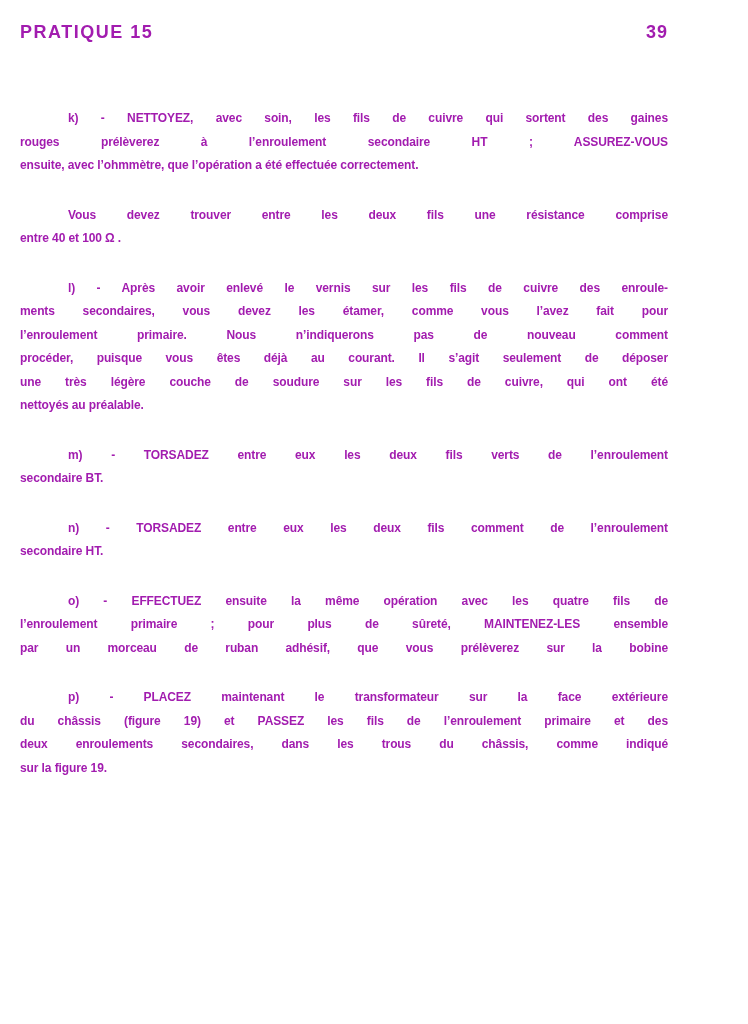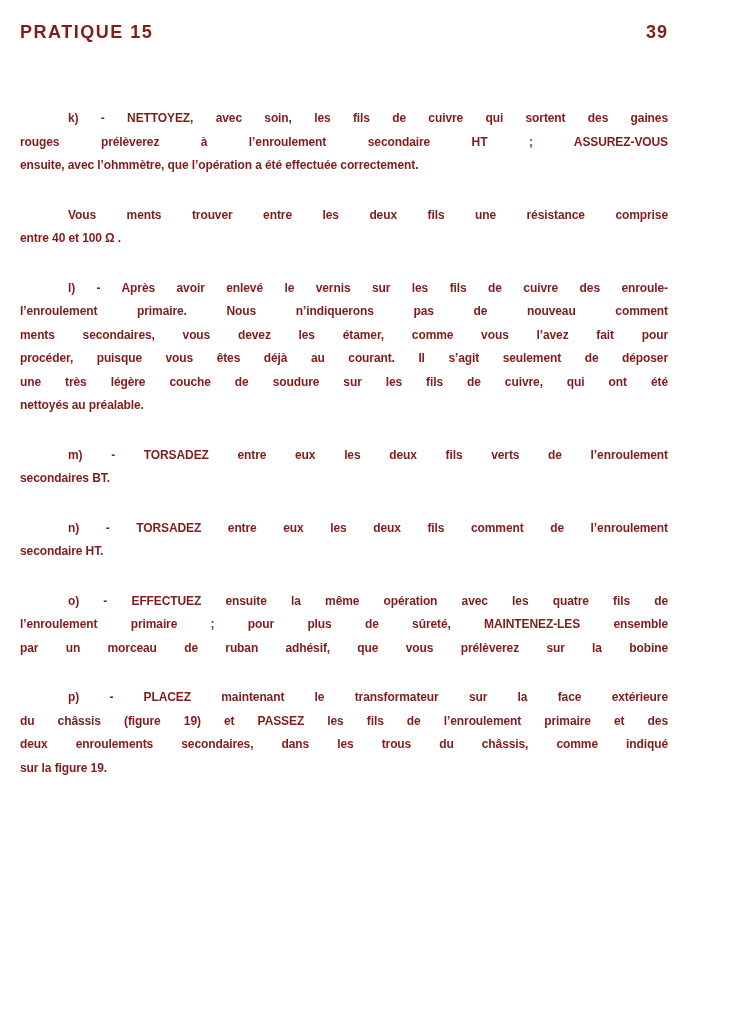--- a/index.html
+++ b/index.html
@@ -5,21 +5,21 @@
   html, body {
     margin: 0;
     padding: 0;
     background: #ffffff;
   }
   .page {
     position: relative;
     width: 748px;
     height: 1024px;
     background: #ffffff;
-    color: #7f1d1d;
+    color: #a21caf;
     font-family: "Liberation Sans", sans-serif;
     font-weight: 700;
     overflow: hidden;
     box-sizing: border-box;
   }
   .header {
     display: flex;
     justify-content: space-between;
     align-items: baseline;
     padding: 22px 80px 0 20px;
@@ -61,34 +61,34 @@
     <span class="header-title">PRATIQUE 15</span>
     <span class="page-number">39</span>
   </div>
   <div class="content" id="document-body">
       <div class="paragraph">
         <div class="line first">k) - NETTOYEZ, avec soin, les fils de cuivre qui sortent des gaines</div>
         <div class="line">rouges prélèverez à l’enroulement secondaire HT ; ASSUREZ-VOUS</div>
         <div class="line last">ensuite, avec l’ohmmètre, que l’opération a été effectuée correctement.</div>
       </div>
       <div class="paragraph">
-        <div class="line first">Vous ments trouver entre les deux fils une résistance comprise</div>
+        <div class="line first">Vous devez trouver entre les deux fils une résistance comprise</div>
         <div class="line last">entre 40 et 100 Ω .</div>
       </div>
       <div class="paragraph">
         <div class="line first">l) - Après avoir enlevé le vernis sur les fils de cuivre des enroule-</div>
+        <div class="line">ments secondaires, vous devez les étamer, comme vous l’avez fait pour</div>
         <div class="line">l’enroulement primaire. Nous n’indiquerons pas de nouveau comment</div>
-        <div class="line">ments secondaires, vous devez les étamer, comme vous l’avez fait pour</div>
         <div class="line">procéder, puisque vous êtes déjà au courant. Il s’agit seulement de déposer</div>
         <div class="line">une très légère couche de soudure sur les fils de cuivre, qui ont été</div>
         <div class="line last">nettoyés au préalable.</div>
       </div>
       <div class="paragraph">
         <div class="line first">m) - TORSADEZ entre eux les deux fils verts de l’enroulement</div>
-        <div class="line last">secondaires BT.</div>
+        <div class="line last">secondaire BT.</div>
       </div>
       <div class="paragraph">
         <div class="line first">n) - TORSADEZ entre eux les deux fils comment de l’enroulement</div>
         <div class="line last">secondaire HT.</div>
       </div>
       <div class="paragraph">
         <div class="line first">o) - EFFECTUEZ ensuite la même opération avec les quatre fils de</div>
         <div class="line">l’enroulement primaire ; pour plus de sûreté, MAINTENEZ-LES ensemble</div>
         <div class="line">par un morceau de ruban adhésif, que vous prélèverez sur la bobine</div>
       </div>

